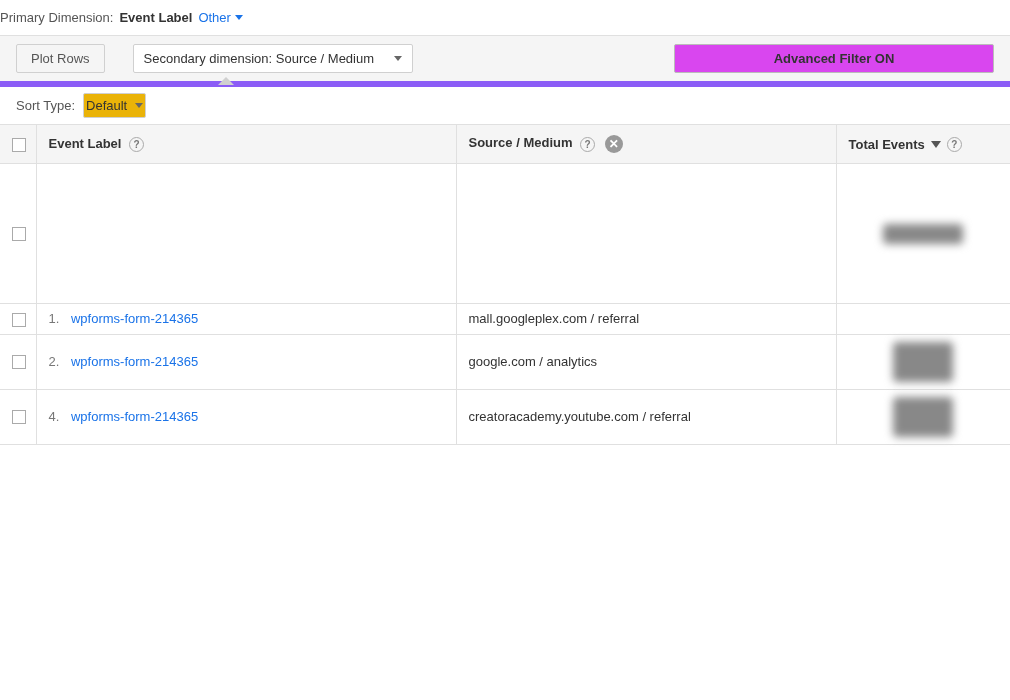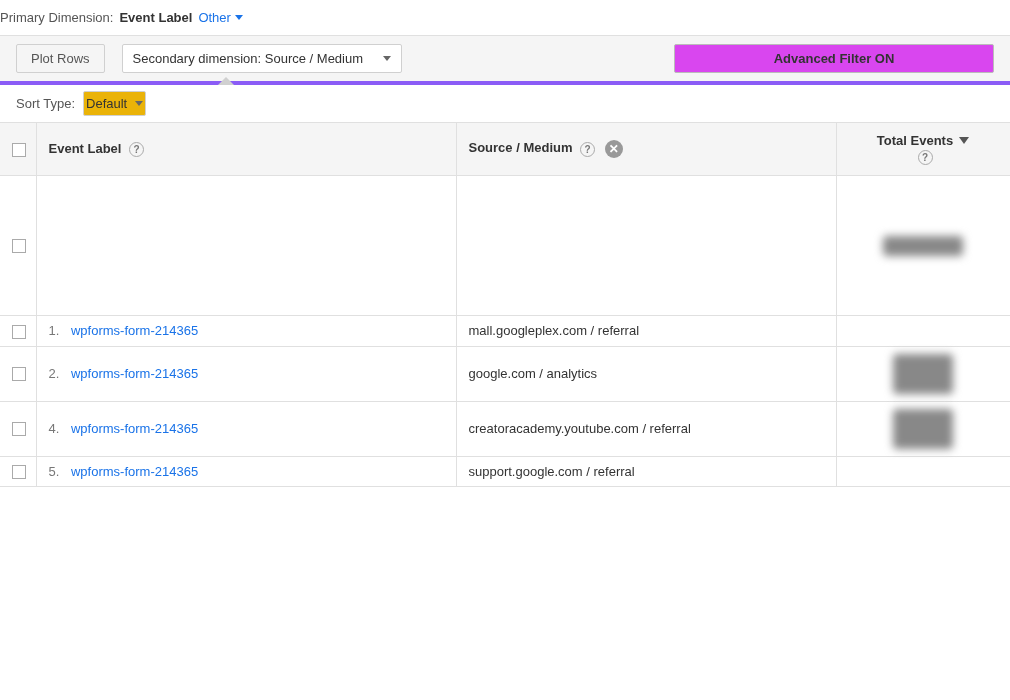--- a/index.html
+++ b/index.html
@@ -58,22 +58,22 @@
       left: 218px;
       top: 41px;
     }
 
     
     .toolbar-row {
       display: flex;
       align-items: center;
       padding: 8px 16px;
       background: #f5f5f5;
-      border-bottom: 4px solid #8b5cf6;
-      gap: 17px;
+      border-bottom: 6px solid #8b5cf6;
+      gap: 28px;
       position: relative;
     }
     .plot-rows-btn {
       background: #f5f5f5;
       border: 1px solid #d0d0d0;
       border-radius: 2px;
       padding: 6px 14px;
       font-size: 13px;
       color: #555;
       cursor: pointer;
@@ -279,21 +279,20 @@
       border-radius: 4px;
       filter: blur(4px);
       width: 60px;
       height: 40px;
       vertical-align: middle;
     }
 
     
     .total-events-header {
       display: flex;
-      flex-direction: column;
       align-items: center;
       gap: 2px;
     }
     .header-sort-row {
       display: flex;
       align-items: center;
     }
 
     
     .empty-row td {
@@ -410,26 +409,15 @@
         <td>
           <span class="row-num">4.</span>
           <a class="event-label-link">wpforms-form-214365</a>
         </td>
         <td>creatoracademy.youtube.com / referral</td>
         <td style="text-align:center;">
           <span class="blurred-value-sm"></span>
         </td>
       </tr>
 
-      <tr>
-        <td>
-          <span class="cb"></span>
-        </td>
-        <td>
-          <span class="row-num">5.</span>
-          <a class="event-label-link">wpforms-form-214365</a>
-        </td>
-        <td>support.google.com / referral</td>
-        <td></td>
-      </tr>
     </tbody>
   </table>
 </div>
 
 </body></html>

